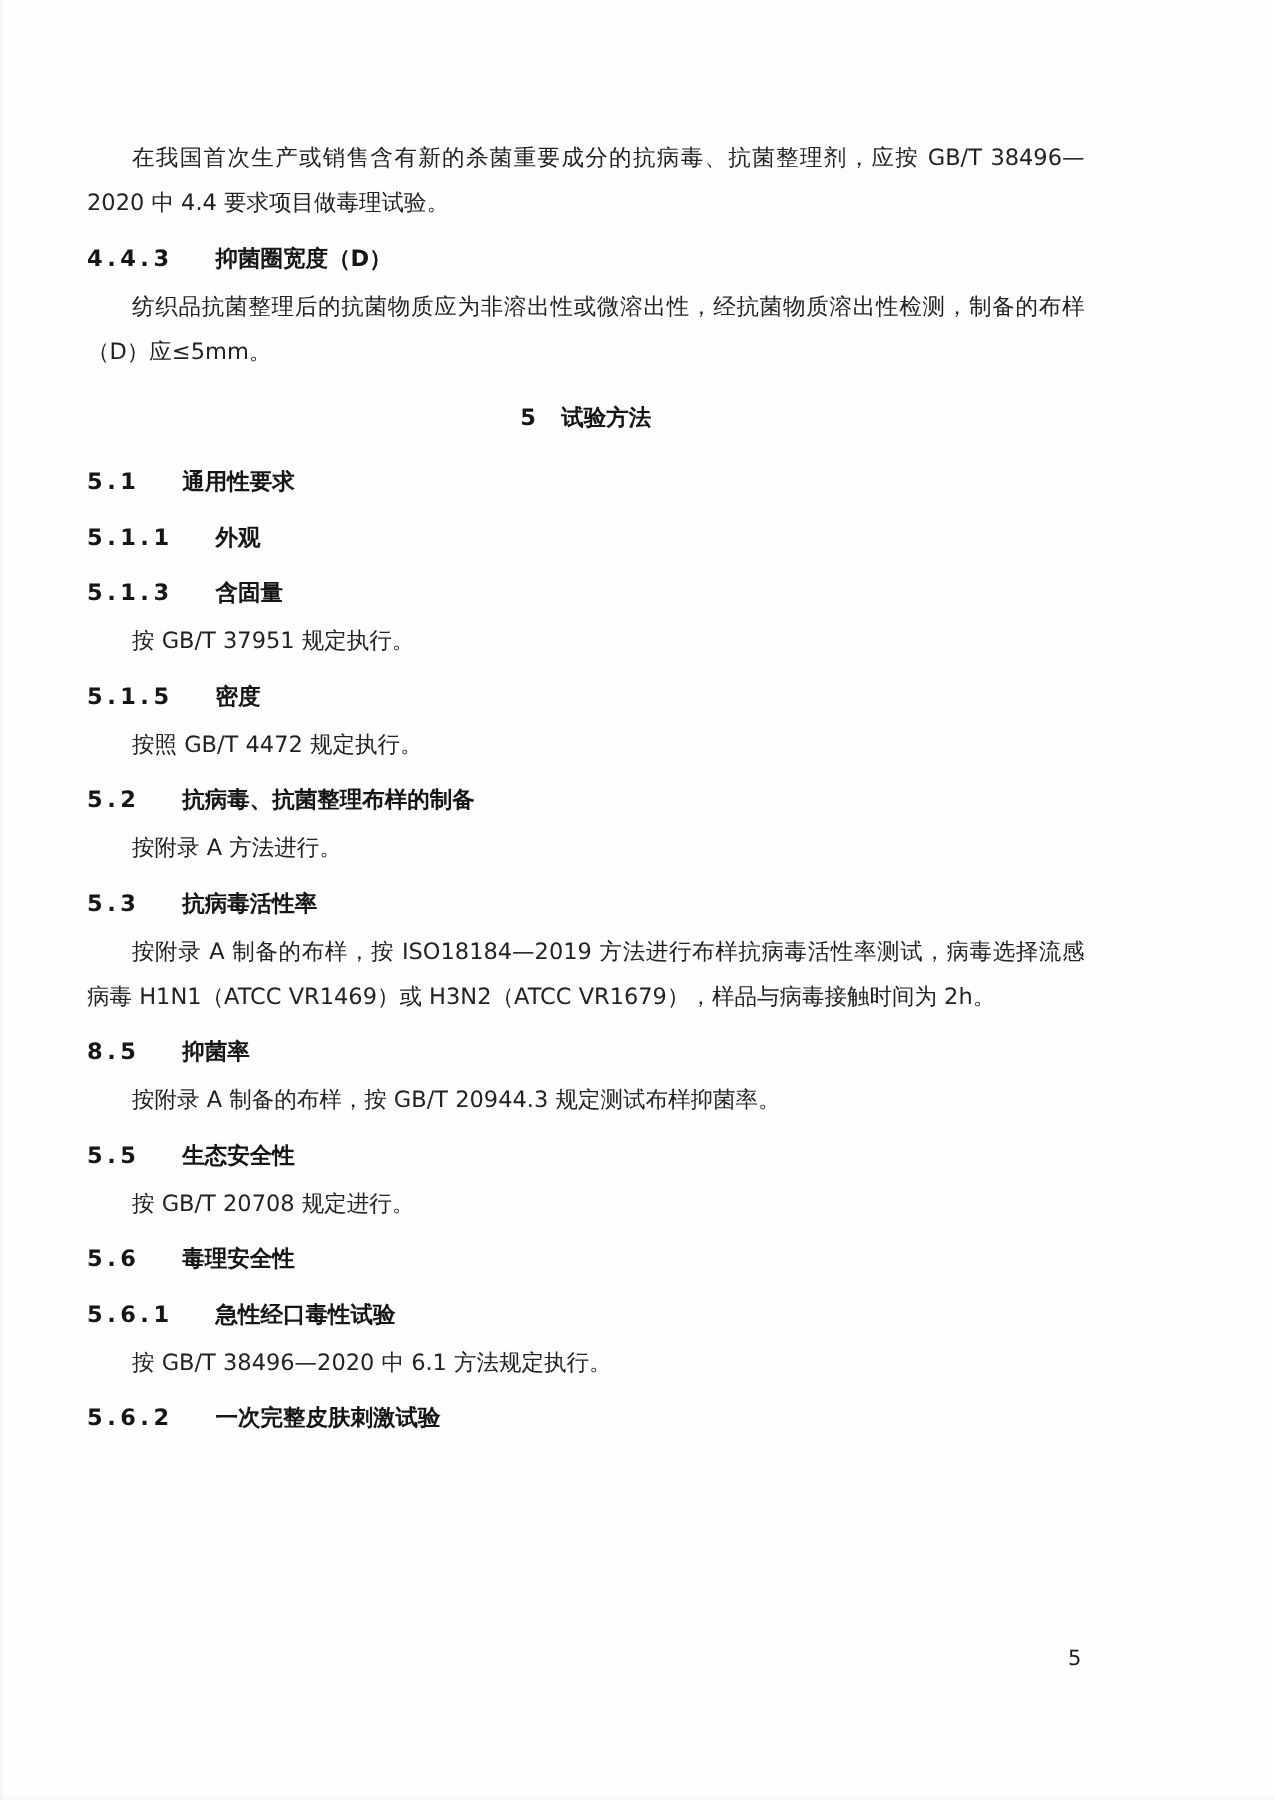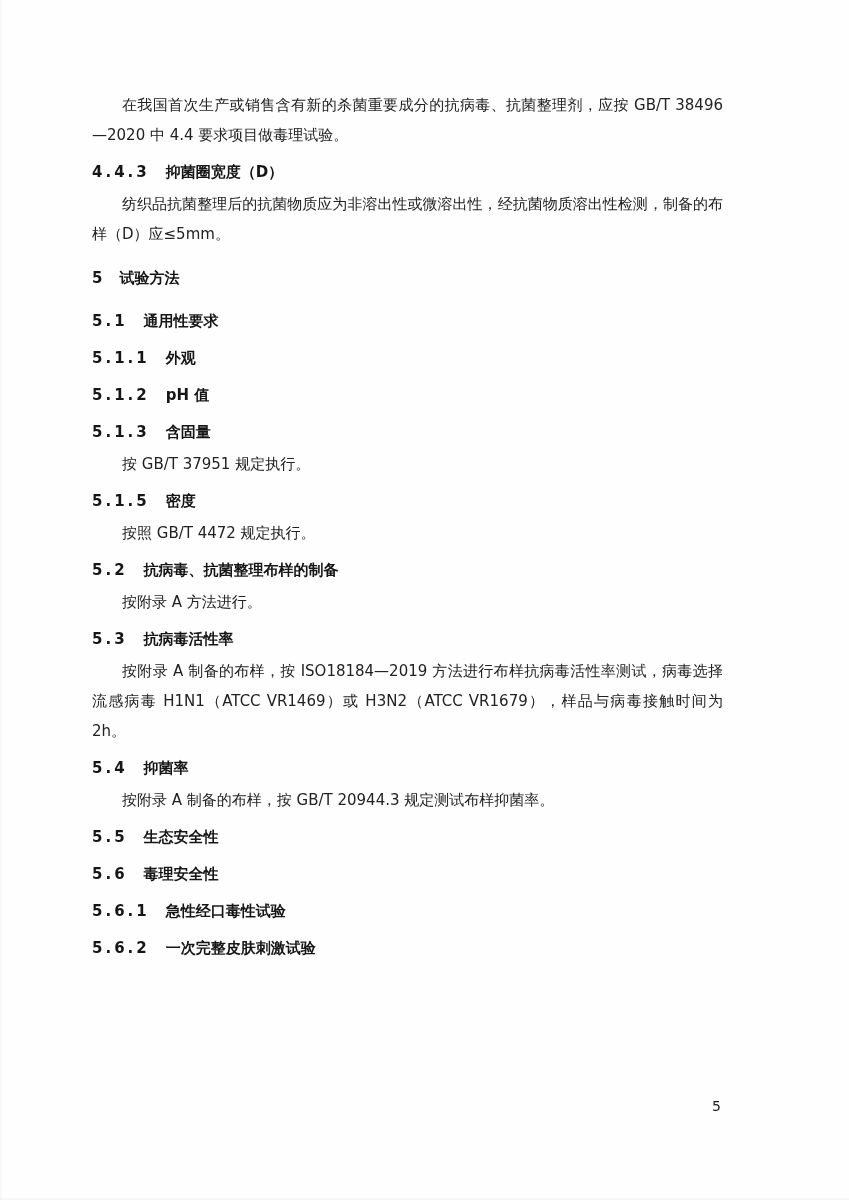--- a/index.html
+++ b/index.html
@@ -17,44 +17,45 @@
     -webkit-font-smoothing: antialiased;
   }
   .page {
     position: absolute;
     inset: 0;
     background: #fefefe;
   }
   .doc {
     box-sizing: border-box;
     width: 849px;
-    padding: 88px 126px 0 92px;
+    padding: 88px 126px 0 58px;
   }
   .block {
     font-size: 15px;
     line-height: 30px;
   }
   .para {
     margin: 2px 0;
     text-indent: 2em;
     text-align: justify;
     color: #222222;
   }
   .heading {
     font-weight: bold;
     margin: 7px 0 2px 0;
     color: #161616;
   }
   .heading .num {
     letter-spacing: 3px;
-    margin-right: 16px;
+    margin-right: 28px;
     font-family: "DejaVu Sans", "Liberation Sans", sans-serif;
   }
   .heading.chapter {
     margin: 14px 0 13px 0;
+    text-align: center;
   }
   .heading.chapter .num {
     letter-spacing: 0;
     margin-right: 17px;
   }
   .page-number {
     position: absolute;
     top: 1096px;
     right: 128px;
     font-size: 14px;
@@ -82,31 +83,32 @@
   <div class="scan-edge-left"></div>
   <div class="scan-edge-bottom"></div>
 
   <main class="doc" id="doc">
       <div class="block para">在我国首次生产或销售含有新的杀菌重要成分的抗病毒、抗菌整理剂，应按 GB/T 38496—2020 中 4.4 要求项目做毒理试验。</div>
       <div class="block heading"><span class="num">4.4.3</span><span class="title">抑菌圈宽度（D）</span></div>
       <div class="block para">纺织品抗菌整理后的抗菌物质应为非溶出性或微溶出性，经抗菌物质溶出性检测，制备的布样（D）应≤5mm。</div>
       <div class="block heading chapter"><span class="num">5</span><span class="title">试验方法</span></div>
       <div class="block heading"><span class="num">5.1</span><span class="title">通用性要求</span></div>
       <div class="block heading"><span class="num">5.1.1</span><span class="title">外观</span></div>
-      <div class="block heading"><span class="num">5.1.2</span><span class="title">pH 值</span></div>
       <div class="block heading"><span class="num">5.1.3</span><span class="title">含固量</span></div>
       <div class="block para">按 GB/T 37951  规定执行。</div>
       <div class="block heading"><span class="num">5.1.5</span><span class="title">密度</span></div>
       <div class="block para">按照 GB/T 4472  规定执行。</div>
       <div class="block heading"><span class="num">5.2</span><span class="title">抗病毒、抗菌整理布样的制备</span></div>
       <div class="block para">按附录 A 方法进行。</div>
       <div class="block heading"><span class="num">5.3</span><span class="title">抗病毒活性率</span></div>
       <div class="block para">按附录 A 制备的布样，按 ISO18184—2019  方法进行布样抗病毒活性率测试，病毒选择流感病毒 H1N1（ATCC VR1469）或 H3N2（ATCC VR1679），样品与病毒接触时间为 2h。</div>
-      <div class="block heading"><span class="num">5.4</span><span class="title">抑菌率</span></div>
+      <div class="block heading"><span class="num">8.5</span><span class="title">抑菌率</span></div>
       <div class="block para">按附录 A 制备的布样，按 GB/T 20944.3  规定测试布样抑菌率。</div>
       <div class="block heading"><span class="num">5.5</span><span class="title">生态安全性</span></div>
+      <div class="block para">按 GB/T 20708  规定进行。</div>
       <div class="block heading"><span class="num">5.6</span><span class="title">毒理安全性</span></div>
       <div class="block heading"><span class="num">5.6.1</span><span class="title">急性经口毒性试验</span></div>
+      <div class="block para">按 GB/T 38496—2020 中 6.1 方法规定执行。</div>
       <div class="block heading"><span class="num">5.6.2</span><span class="title">一次完整皮肤刺激试验</span></div>
     </main>
 
   <div class="page-number">5</div>
 </div>
 
 </body></html>

